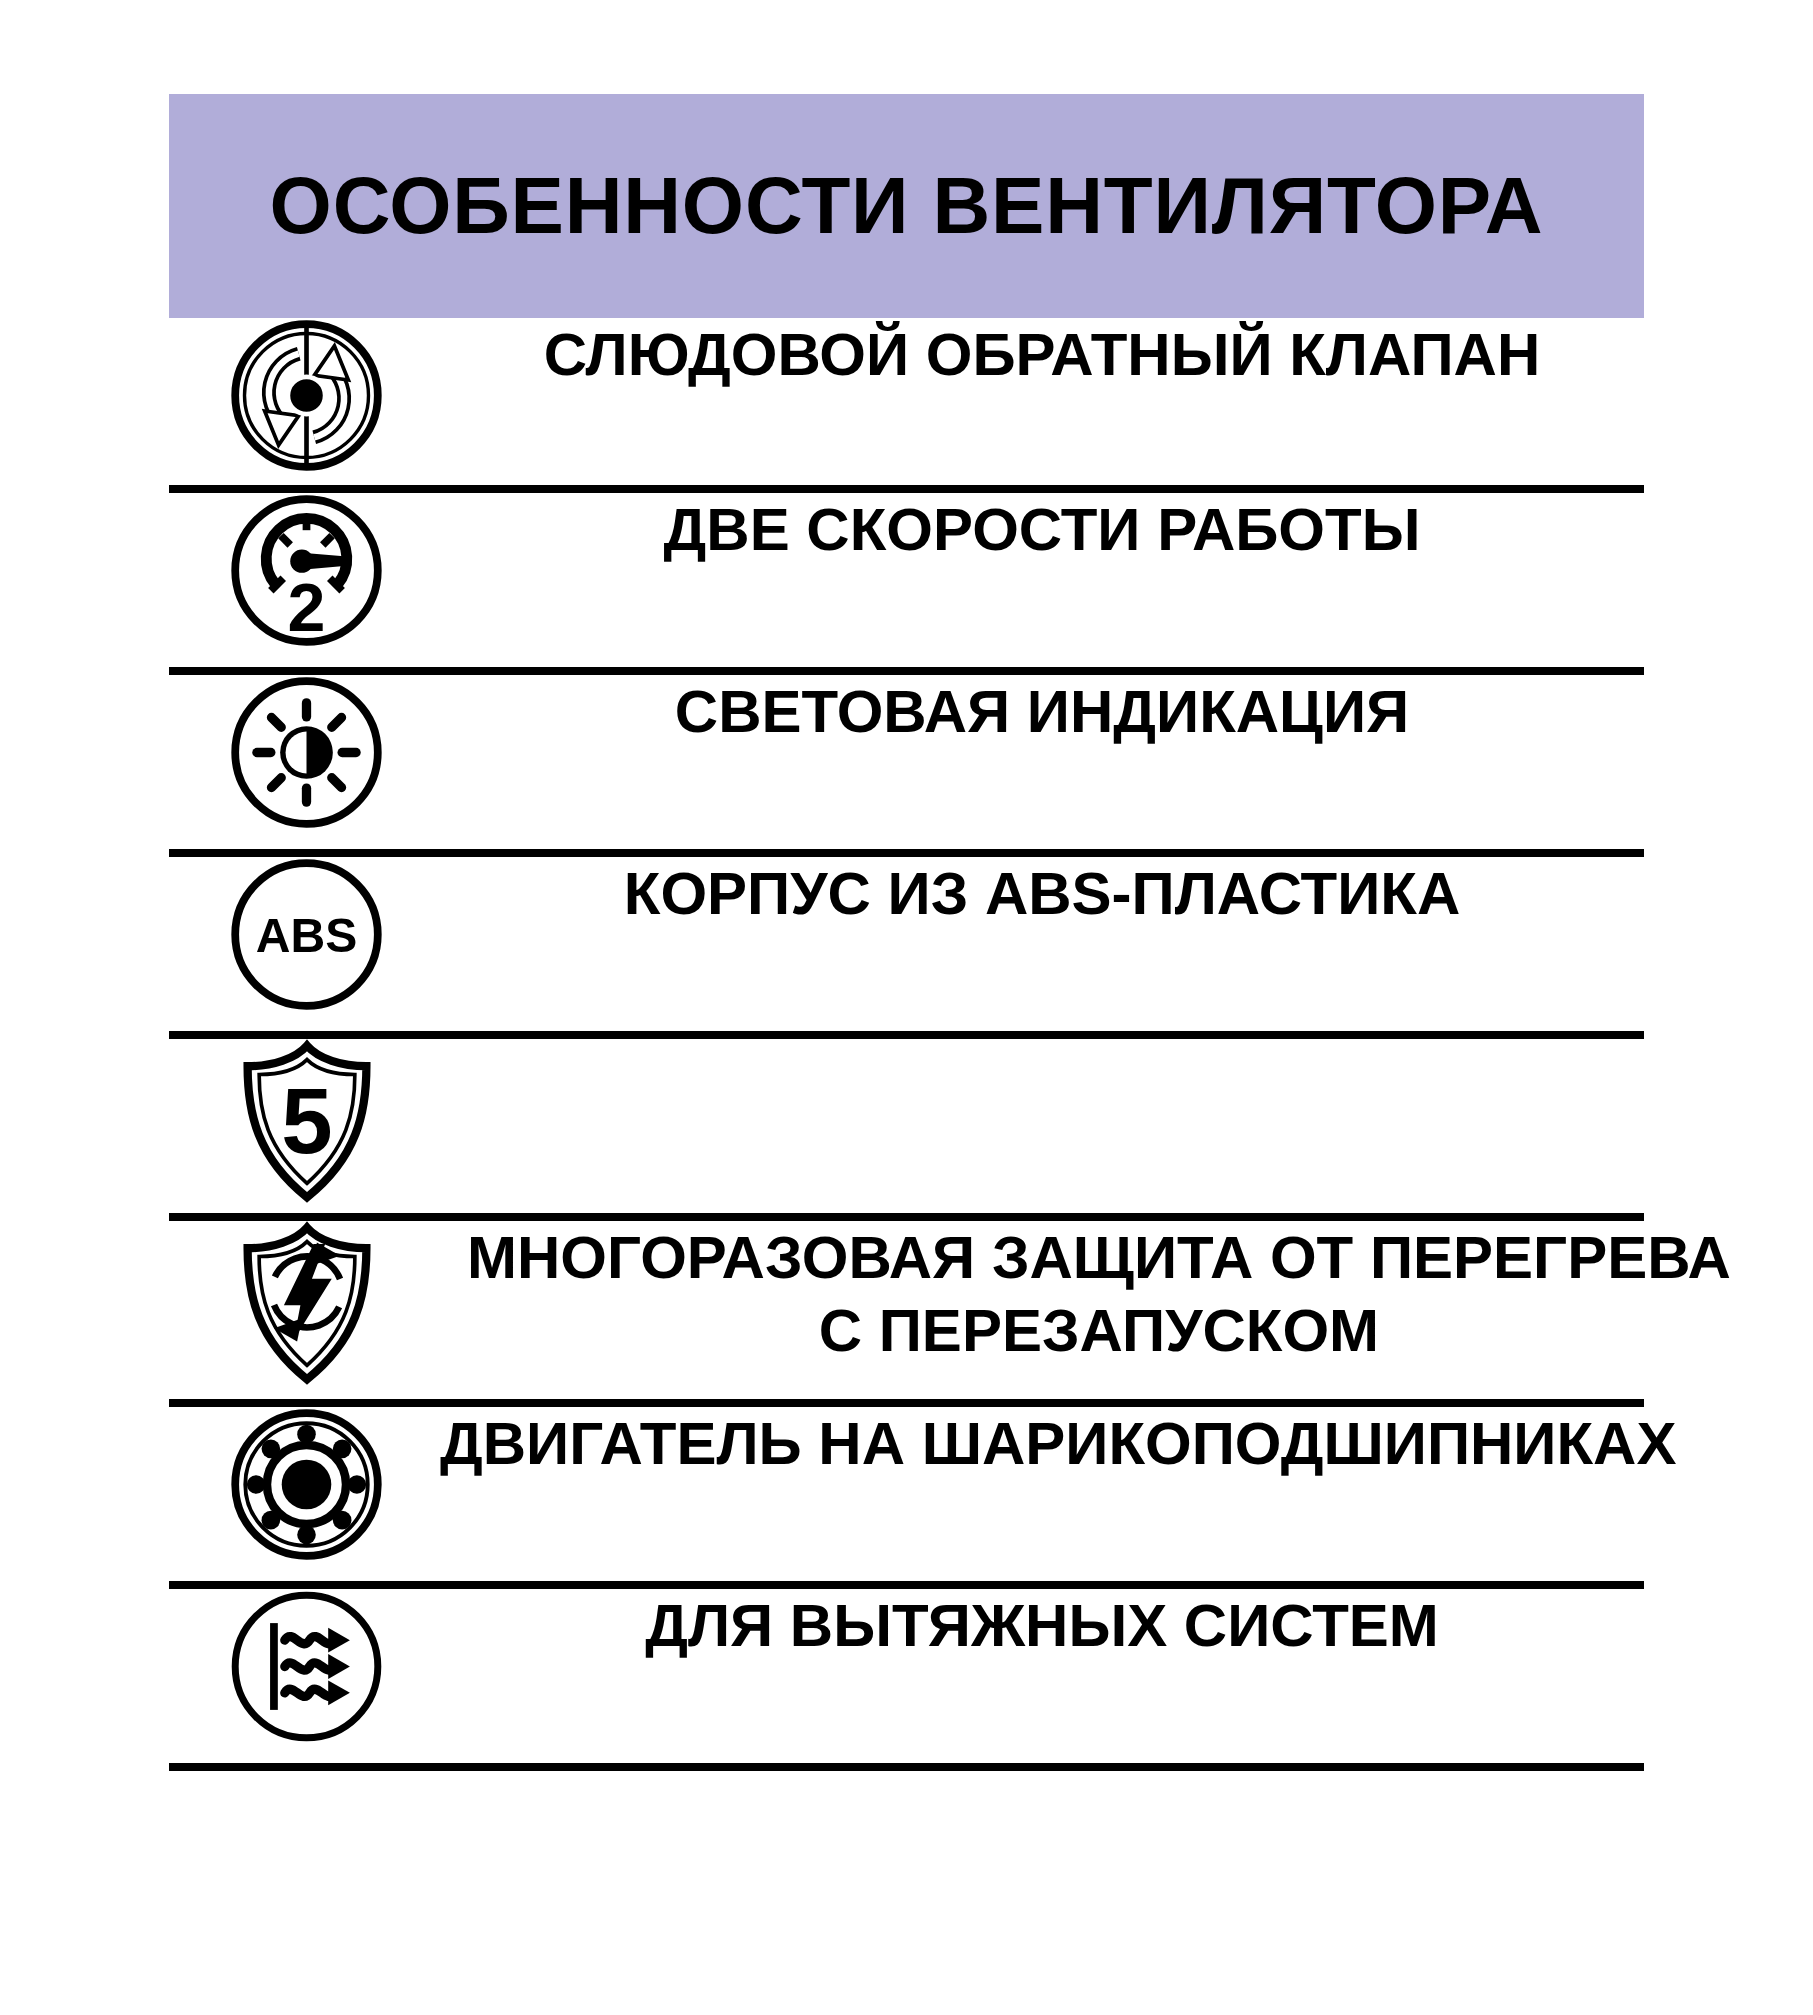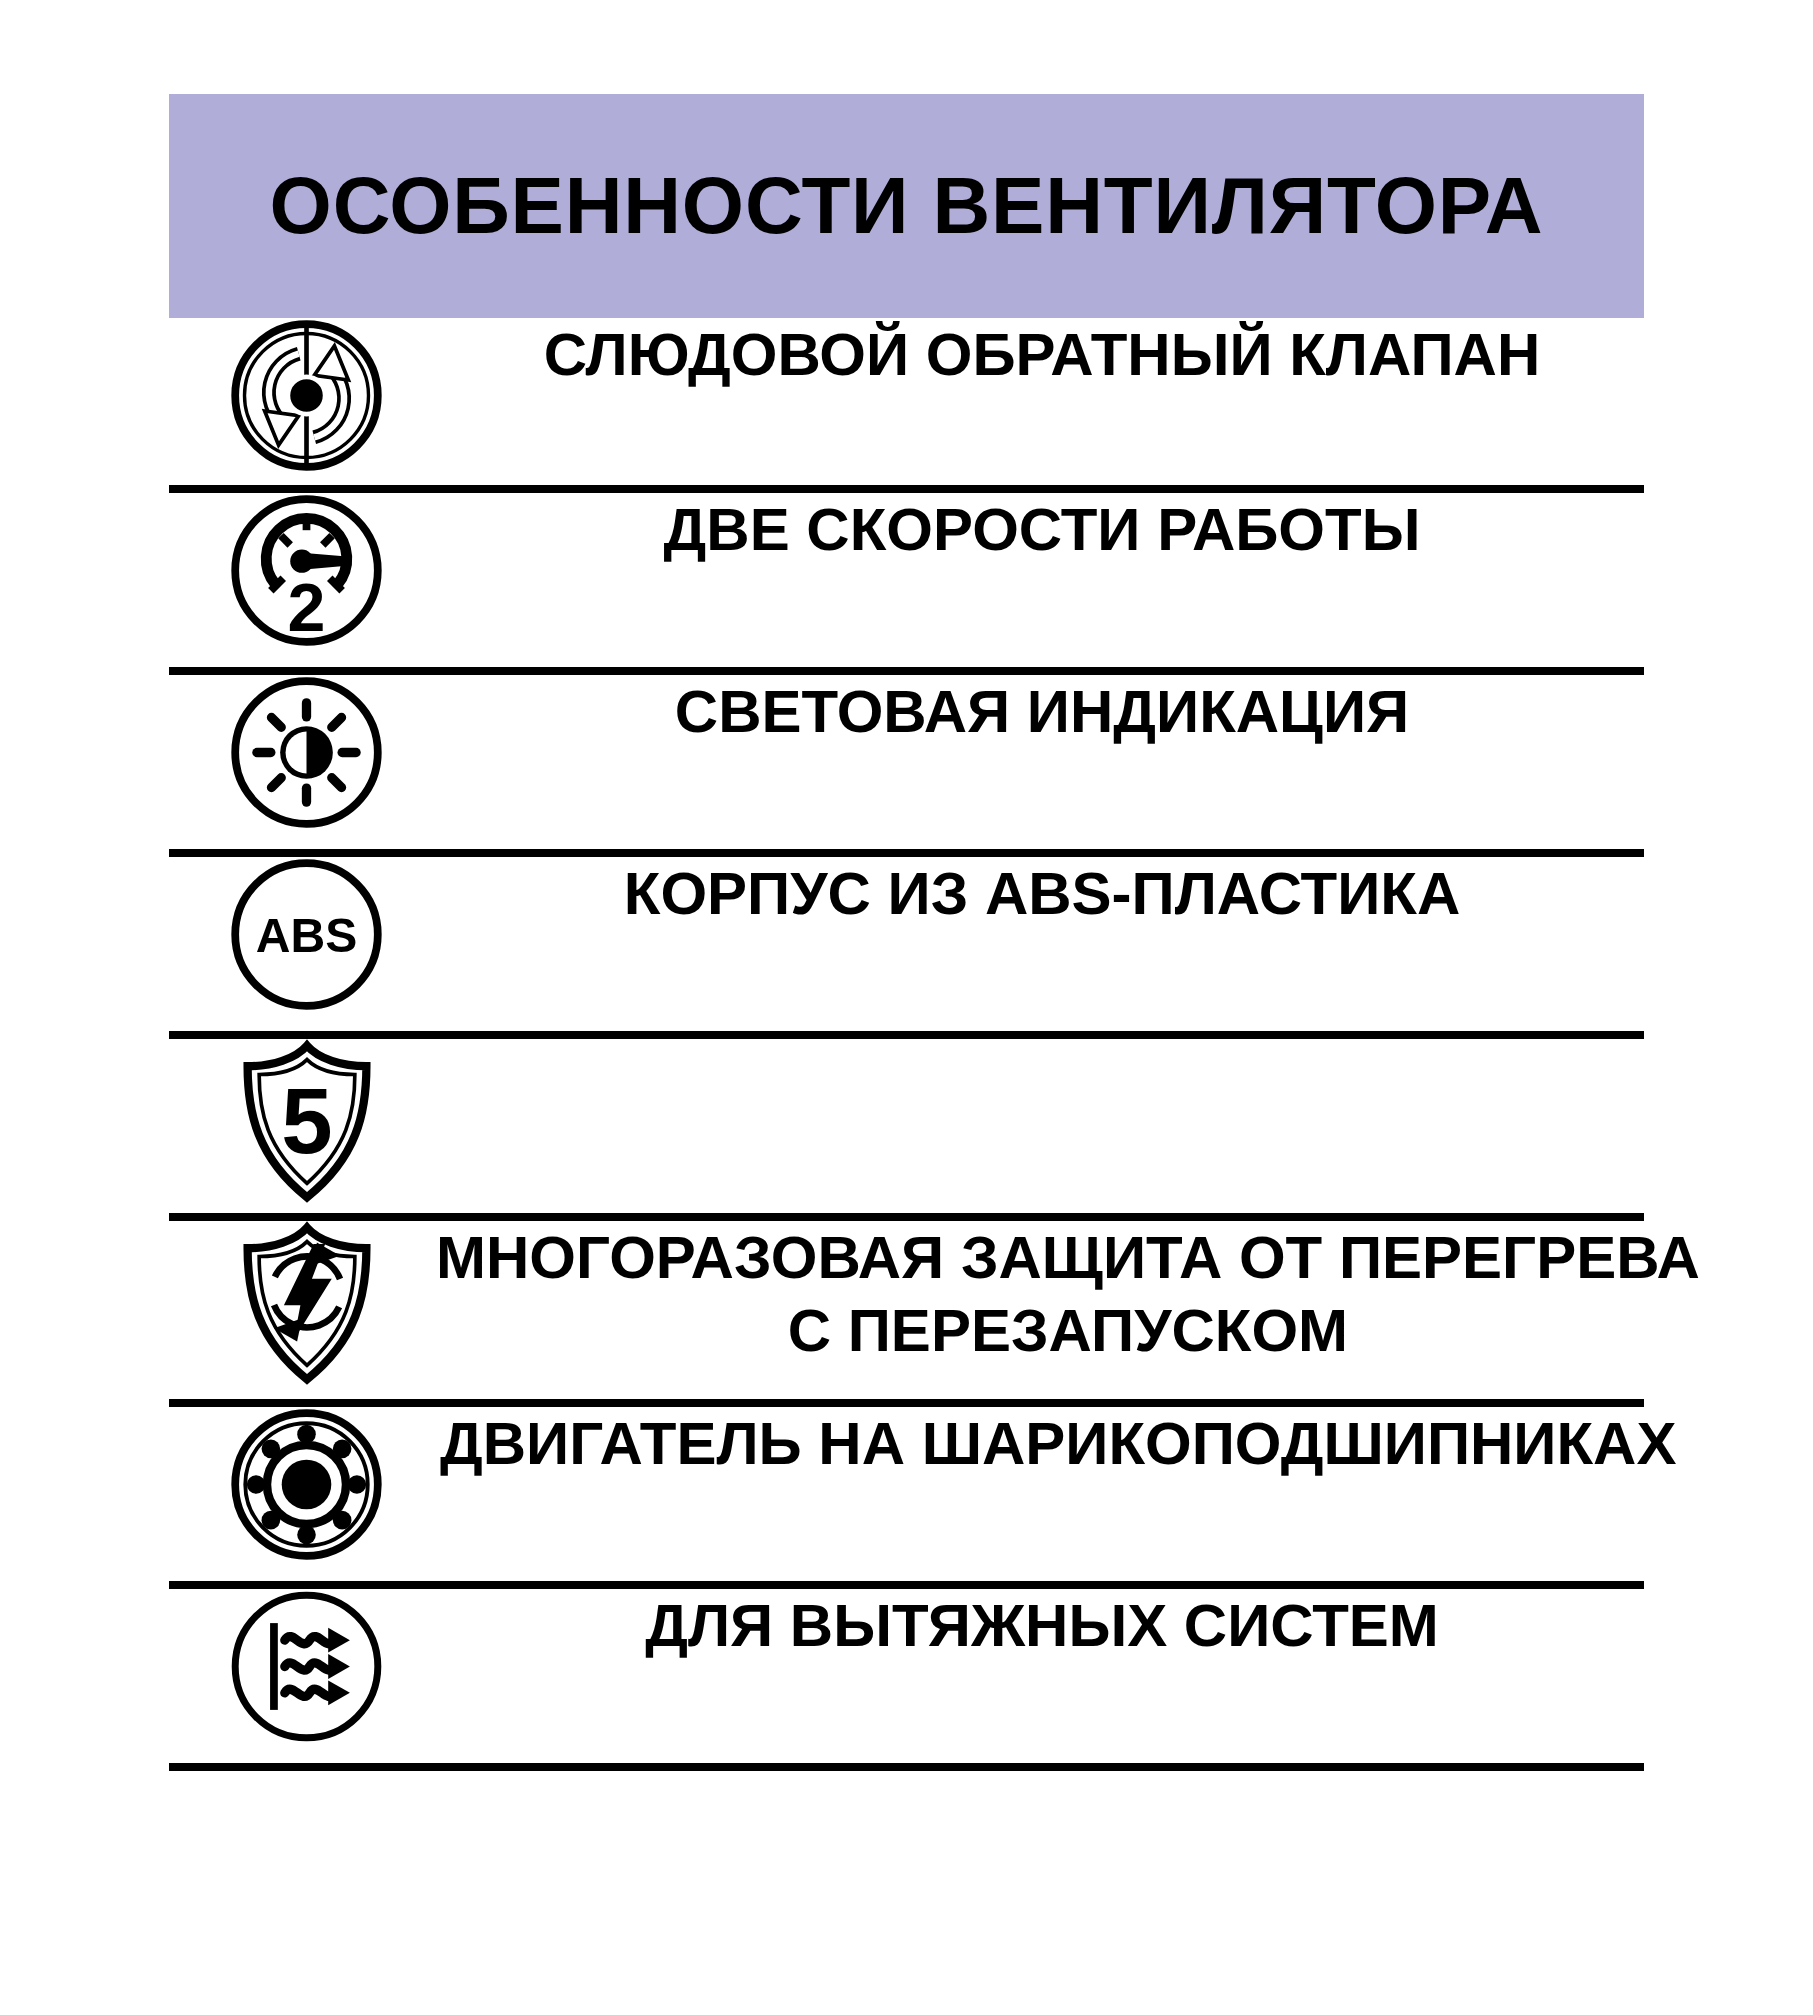--- a/index.html
+++ b/index.html
@@ -26,21 +26,21 @@
     font-size:80px;font-weight:700;letter-spacing:0.8px;
     margin:1px;white-space:nowrap;
   }
   .rows{position:absolute;left:169px;top:318px;width:1475px;}
   .row{
     display:flex;align-items:flex-start;
     height:174px;
     border-bottom:8.9px solid var(--ink);
   }
   .row.first{height:167px;}
-  .row.tall{height:178px;}
+  .row.tall{height:178px;gap:31px;}
   .iconwrap{
     flex:0 0 auto;width:155px;height:155px;margin-left:60px;
   }
   .iconwrap.shieldbox{width:146px;height:165px;margin-left:65px;}
   .iconwrap svg{display:block;width:100%;height:100%;}
   .label{
     flex:1 1 auto;
     padding-left:56px;
     text-align:center;
     font-size:60px;font-weight:700;line-height:1.22;

